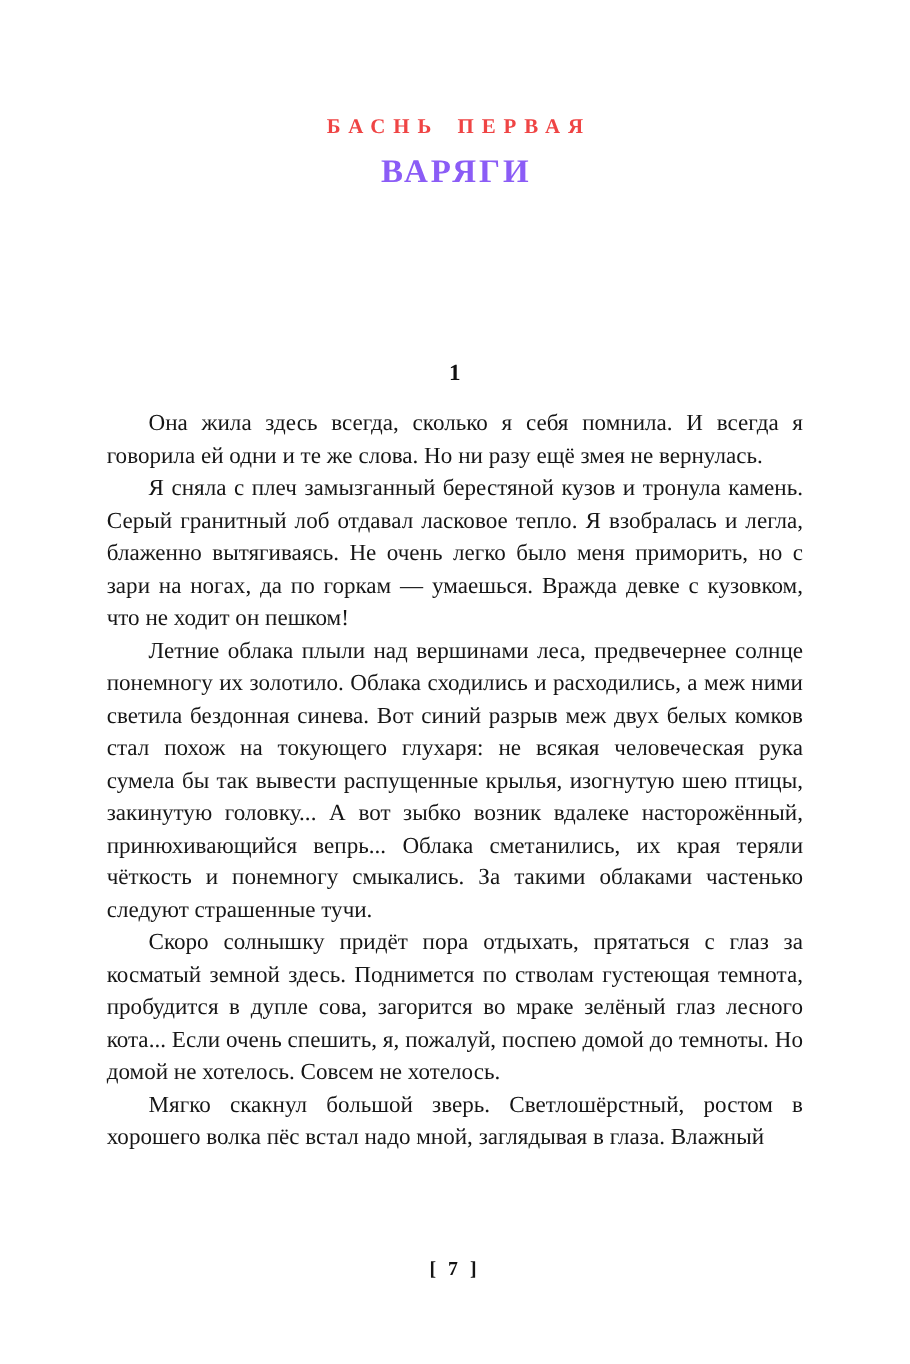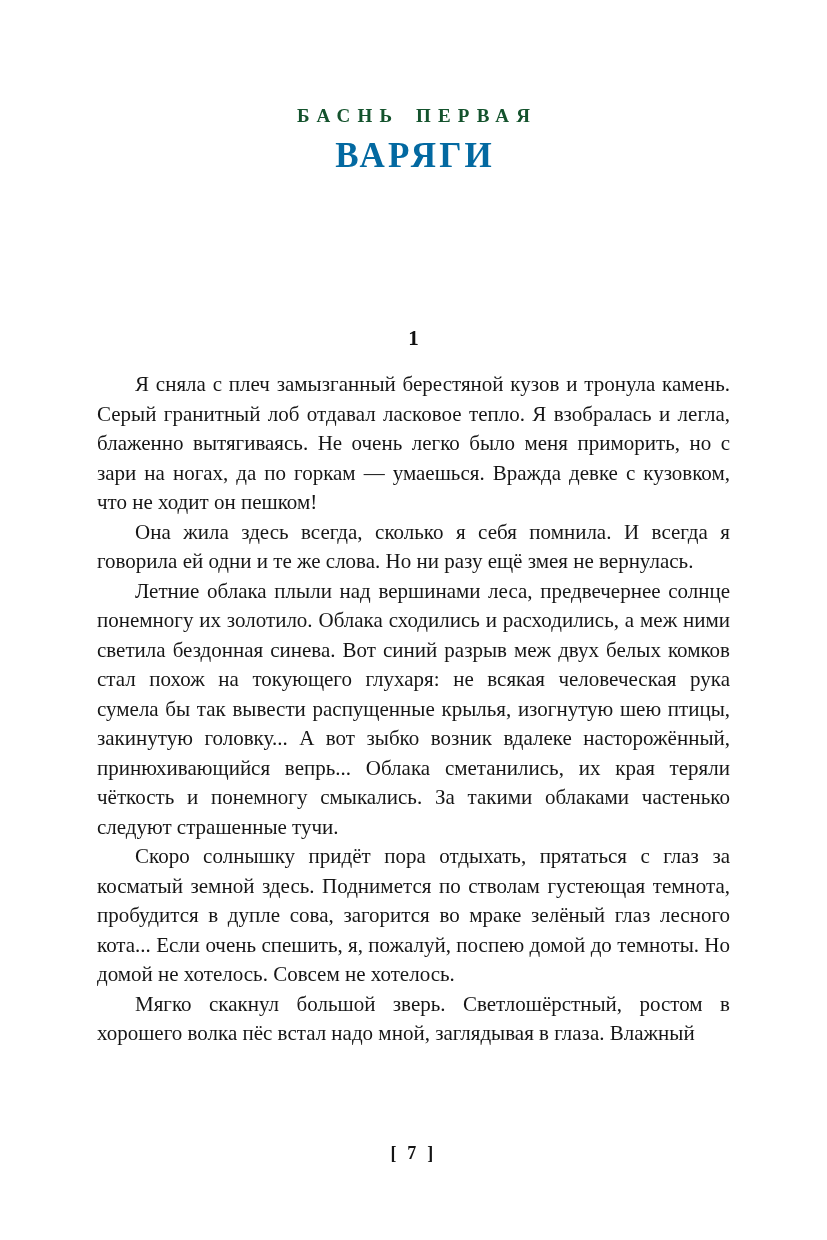--- a/index.html
+++ b/index.html
@@ -26,31 +26,31 @@
     background: #ffffff;
   }
   .kicker {
     text-align: center;
     font-size: 19px;
     line-height: 24px;
     font-weight: bold;
     letter-spacing: 0.38em;
     margin-right: -0.38em; 
     word-spacing: 0.25em;
-    color: #14532d;
+    color: #ef4444;
   }
   .title {
     text-align: center;
-    font-size: 35px;
+    font-size: 30px;
     line-height: 32px;
     font-weight: bold;
     letter-spacing: 0.09em;
     margin-right: -0.09em;
     margin-top: 12px;
-    color: #0369a1;
+    color: #8b5cf6;
   }
   .section-number {
     text-align: center;
     font-size: 21px;
     line-height: 26px;
     font-weight: bold;
     margin-top: 153px;
     color: #101010;
   }
   .body-text {
@@ -84,22 +84,22 @@
 
 <div class="page">
 
   <div class="kicker">БАСНЬ ПЕРВАЯ</div>
 
   <div class="title">ВАРЯГИ</div>
 
   <div class="section-number">1</div>
 
   <div class="body-text">
+    <p>Она жила здесь всегда, сколько я себя помнила. И всегда я говорила ей одни и те же слова. Но ни разу ещё змея не вернулась.</p>
     <p>Я сняла с плеч замызганный берестяной кузов и тронула камень. Серый гранитный лоб отдавал ласковое тепло. Я взобралась и легла, блаженно вытягиваясь. Не очень легко было меня приморить, но с зари на ногах, да по горкам — умаешься. Вражда девке с кузовком, что не ходит он пешком!</p>
-    <p>Она жила здесь всегда, сколько я себя помнила. И всегда я говорила ей одни и те же слова. Но ни разу ещё змея не вернулась.</p>
     <p>Летние облака плыли над вершинами леса, предвечернее солнце понемногу их золотило. Облака сходились и расходились, а меж ними светила бездонная синева. Вот синий разрыв меж двух белых комков стал похож на токующего глухаря: не всякая человеческая рука сумела бы так вывести распущенные крылья, изогнутую шею птицы, закинутую головку... А вот зыбко возник вдалеке насторожённый, принюхивающийся вепрь... Облака сметанились, их края теряли чёткость и понемногу смыкались. За такими облаками частенько следуют страшенные тучи.</p>
     <p>Скоро солнышку придёт пора отдыхать, прятаться с глаз за косматый земной здесь. Поднимется по стволам густеющая темнота, пробудится в дупле сова, загорится во мраке зелёный глаз лесного кота... Если очень спешить, я, пожалуй, поспею домой до темноты. Но домой не хотелось. Совсем не хотелось.</p>
     <p>Мягко скакнул большой зверь. Светлошёрстный, ростом в хорошего волка пёс встал надо мной, заглядывая в глаза. Влажный</p>
   </div>
 
   <div class="page-number">[ 7 ]</div>
 
 </div>
 
 </body></html>

